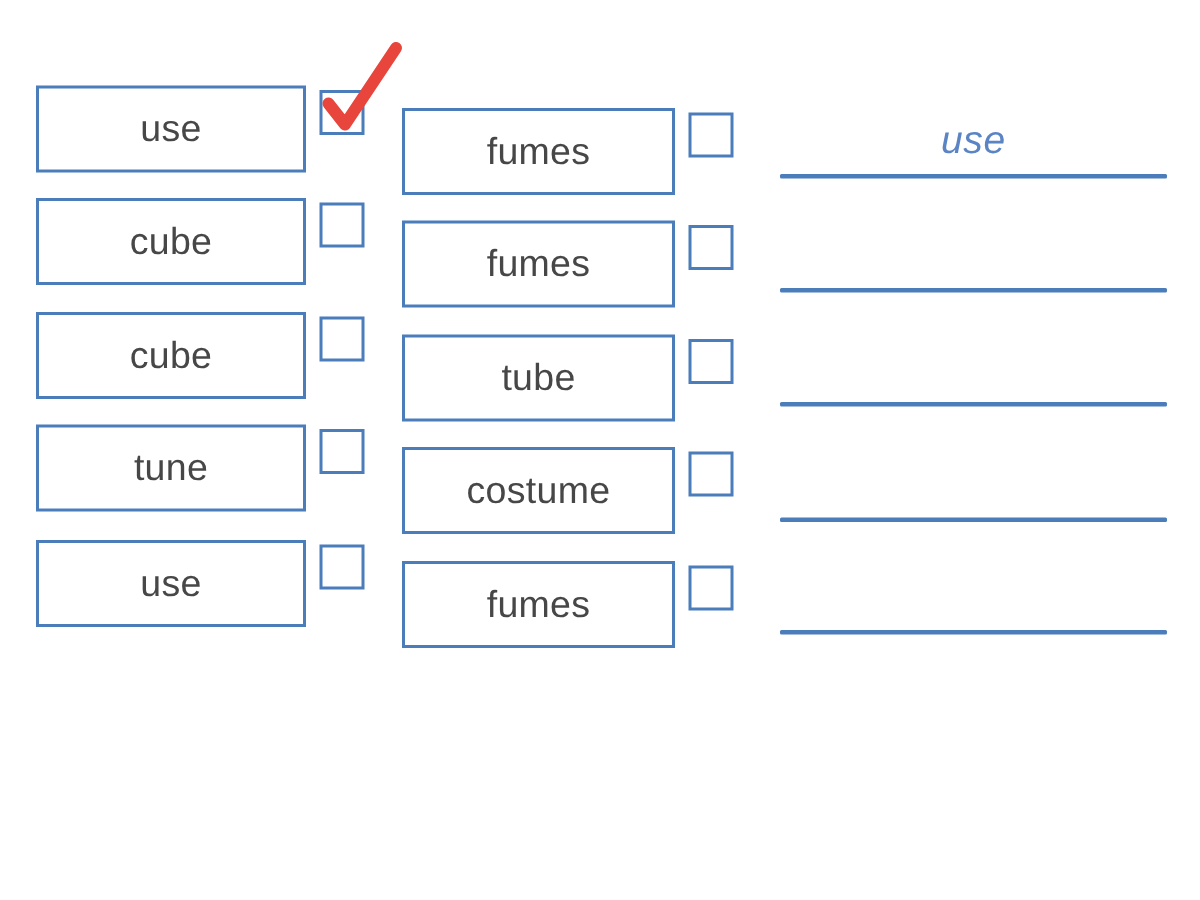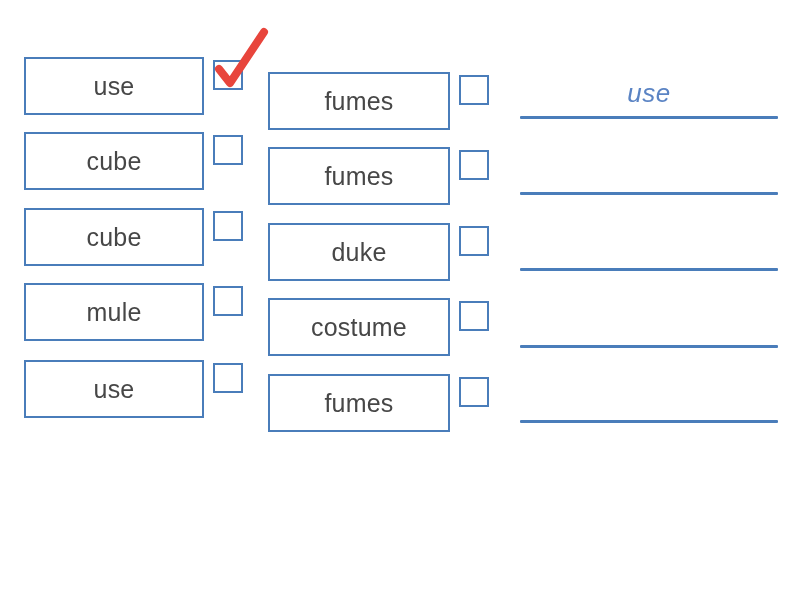--- a/index.html
+++ b/index.html
@@ -139,21 +139,21 @@
         <div class="checkbox"></div>
       </div>
       <div class="word-row" style="top: 151px; left: 0px;">
         <div class="word-box">
           <span class="word-label">cube</span>
         </div>
         <div class="checkbox"></div>
       </div>
       <div class="word-row" style="top: 226px; left: 0px;">
         <div class="word-box">
-          <span class="word-label">mule</span>
+          <span class="word-label">tune</span>
         </div>
         <div class="checkbox"></div>
       </div>
       <div class="word-row" style="top: 303px; left: 0px;">
         <div class="word-box">
           <span class="word-label">use</span>
         </div>
         <div class="checkbox"></div>
       </div>
     </div>
@@ -166,21 +166,21 @@
         <div class="checkbox"></div>
       </div>
       <div class="word-row" style="top: 75px; left: 0px;">
         <div class="word-box">
           <span class="word-label">fumes</span>
         </div>
         <div class="checkbox"></div>
       </div>
       <div class="word-row" style="top: 151px; left: 0px;">
         <div class="word-box">
-          <span class="word-label">duke</span>
+          <span class="word-label">tube</span>
         </div>
         <div class="checkbox"></div>
       </div>
       <div class="word-row" style="top: 226px; left: 0px;">
         <div class="word-box">
           <span class="word-label">costume</span>
         </div>
         <div class="checkbox"></div>
       </div>
       <div class="word-row" style="top: 302px; left: 0px;">

